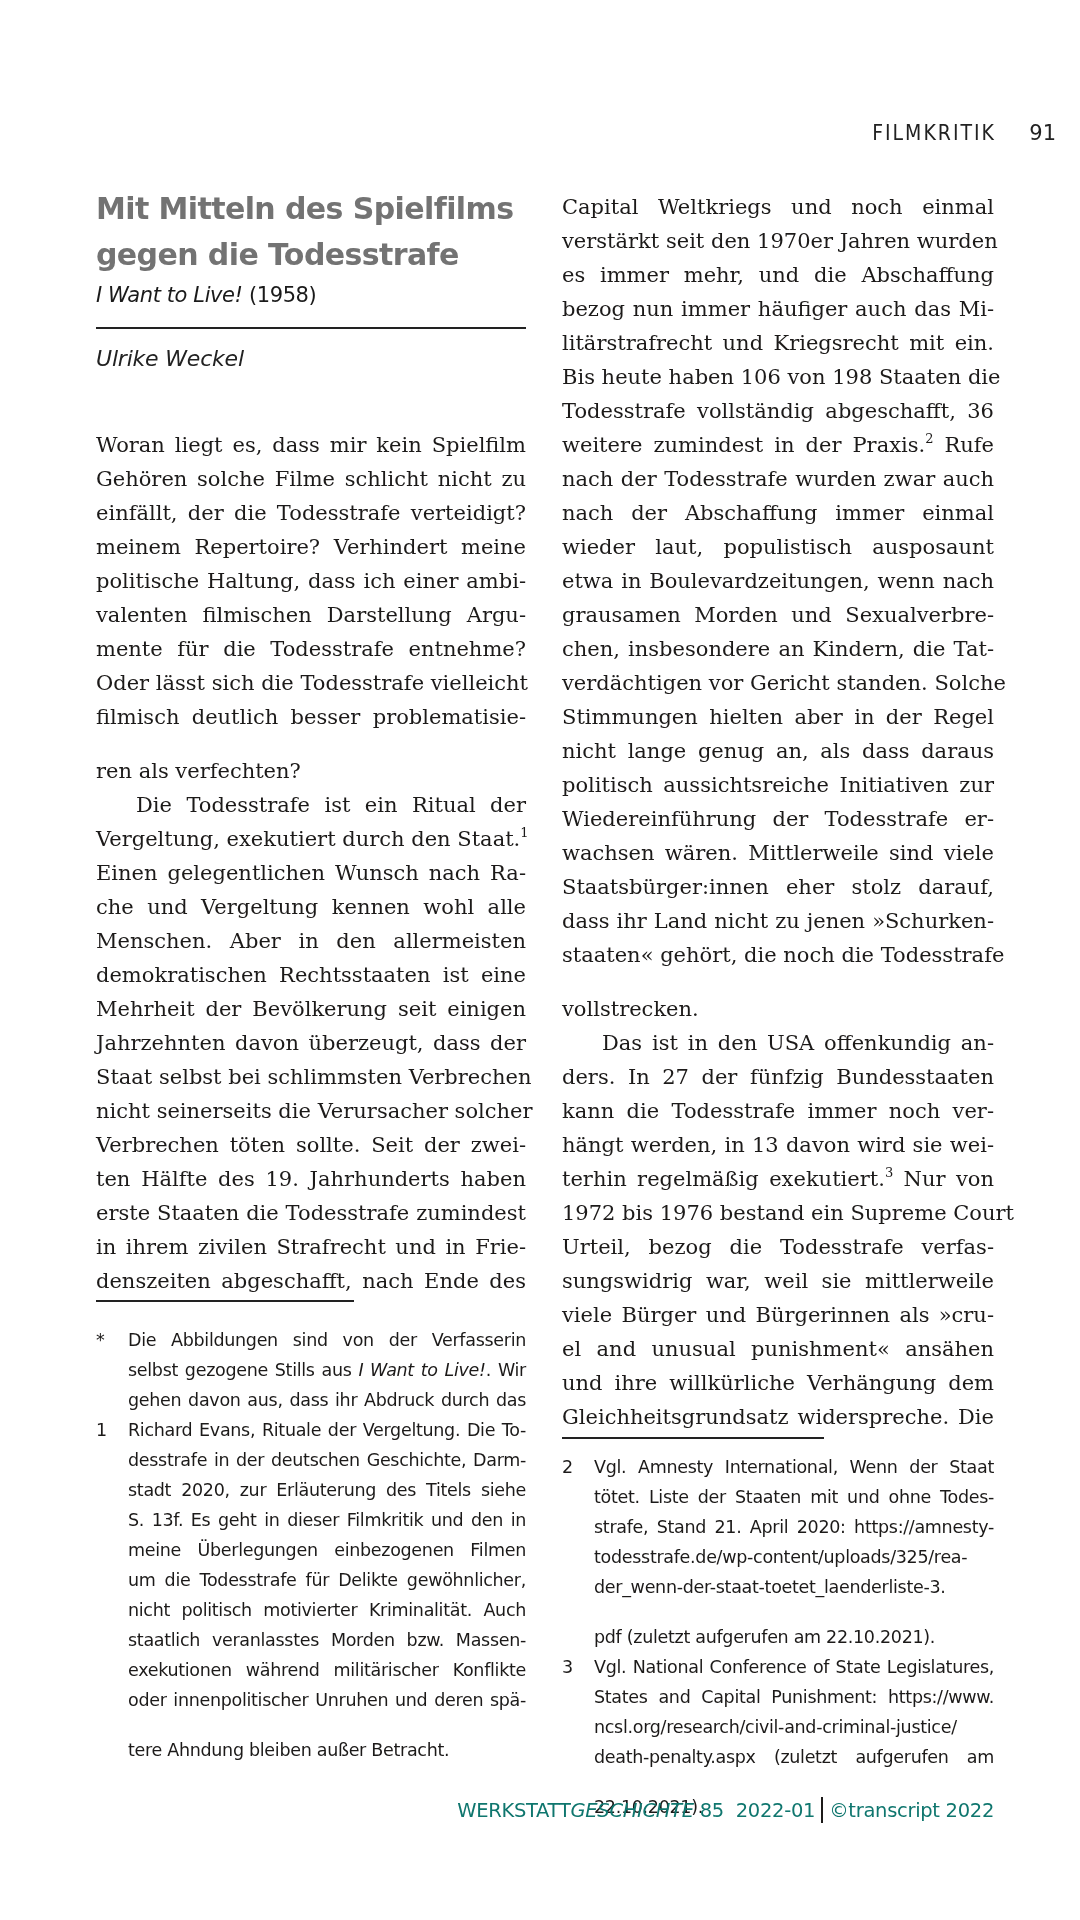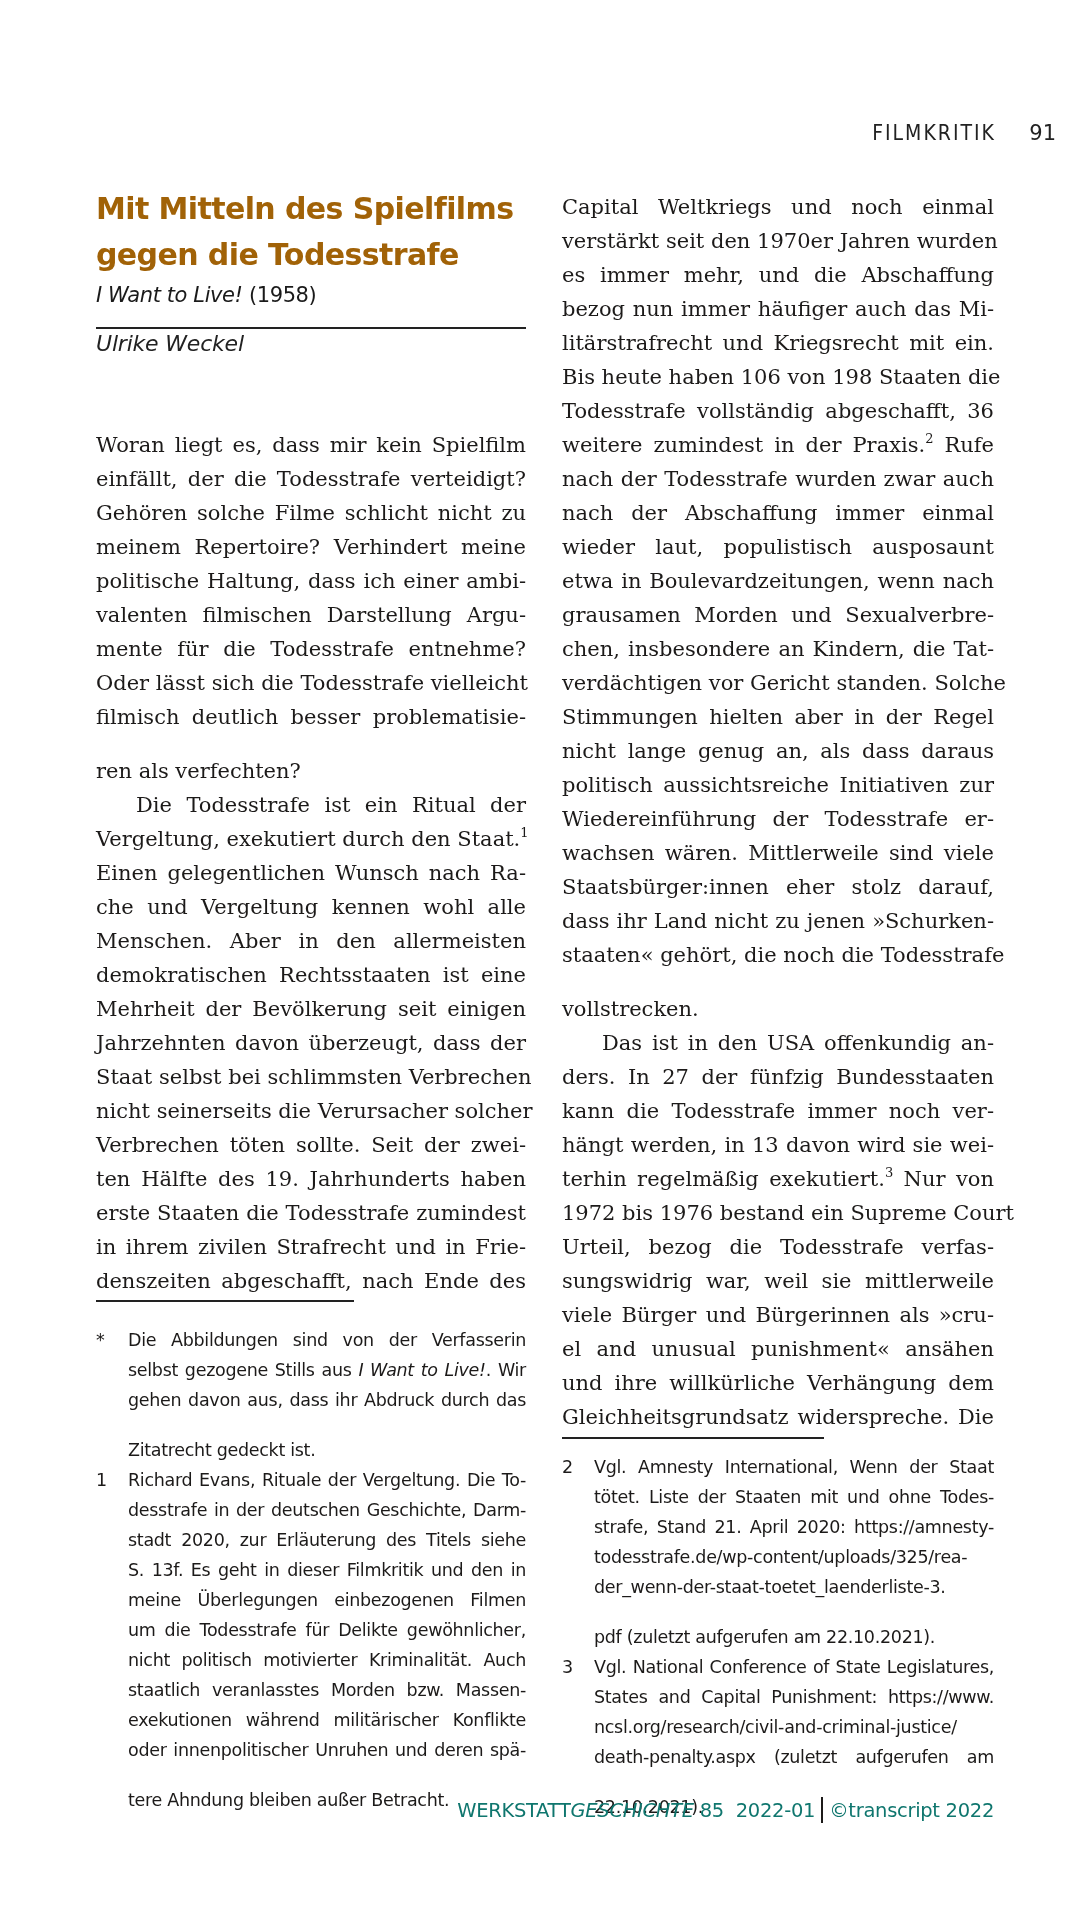--- a/index.html
+++ b/index.html
@@ -1,24 +1,24 @@
 <!DOCTYPE html>
 <html><head>
   <meta charset="utf-8">
   <style>
     html, body { margin: 0; padding: 0; background: #ffffff; }
     body { width: 1080px; height: 1920px; position: relative; overflow: hidden; color: #1c1a19; }
     .running-head { position: absolute; top: 121px; left: 0; width: 1080px; height: 30px; }
     .rh-section { position: absolute; right: 84px; top: 0; font-family: "DejaVu Sans Condensed", "DejaVu Sans", sans-serif; font-size: 21px; letter-spacing: 2px; color: #222; text-align: right; }
     .rh-page { position: absolute; right: 24px; top: 0; font-family: "DejaVu Sans", sans-serif; font-size: 21px; color: #222; }
-    .title { position: absolute; top: 186px; left: 96px; width: 430px; font-family: "DejaVu Sans", sans-serif; font-weight: bold; font-size: 30px; line-height: 46px; letter-spacing: -0.6px; color: #a16207; }
+    .title { position: absolute; top: 186px; left: 96px; width: 430px; font-family: "DejaVu Sans", sans-serif; font-weight: bold; font-size: 30px; line-height: 46px; letter-spacing: -0.6px; color: #737373; }
     .subtitle { position: absolute; top: 275px; left: 96px; font-family: "DejaVu Sans", sans-serif; font-size: 21px; line-height: 40px; color: #1a1a1a; letter-spacing: -0.4px; }
     .subtitle i { font-style: italic; }
     .title-rule { position: absolute; top: 327px; left: 96px; width: 430px; height: 2px; background: #222; }
-    .author { position: absolute; top: 331px; left: 96px; font-family: "DejaVu Sans", sans-serif; font-style: italic; font-size: 22px; color: #222; letter-spacing: -0.2px; }
+    .author { position: absolute; top: 346px; left: 96px; font-family: "DejaVu Sans", sans-serif; font-style: italic; font-size: 22px; color: #222; letter-spacing: -0.2px; }
     .body-text { position: absolute; font-family: "DejaVu Serif", "Liberation Serif", serif; font-size: 21px; line-height: 34px; color: #1c1a19; }
     .line { display: block; height: 34px; text-align: justify; text-align-last: justify; white-space: nowrap; overflow: visible; }
     .line.last { text-align-last: left; margin-top: 20px; }
     .line.indent { padding-left: 40px; }
     .sup { font-size: 13px; vertical-align: 9px; line-height: 0; }
     .fn-rule { position: absolute; height: 2px; background: #222; }
     .footnotes { position: absolute; font-family: "DejaVu Sans", "Liberation Sans", sans-serif; font-size: 17.5px; line-height: 30px; color: #1c1a19; }
     .fn { position: relative; padding-left: 32px; }
     .fn-mark { position: absolute; left: 0; top: 0; }
     .fn .line { height: 30px; letter-spacing: -0.3px; }
@@ -40,22 +40,22 @@
 </div>
 <div class="subtitle">
   <i>I Want to Live!</i>
   <span>(1958)</span>
 </div>
 <div class="title-rule"></div>
 <div class="author">Ulrike Weckel</div>
 
 <div class="body-text" style="top:428px; left:96px; width:430px;">
   <span class="line">Woran liegt es, dass mir kein Spielfilm</span>
+  <span class="line">Gehören solche Filme schlicht nicht zu</span>
   <span class="line">einfällt, der die Todesstrafe verteidigt?</span>
-  <span class="line">Gehören solche Filme schlicht nicht zu</span>
   <span class="line">meinem Repertoire? Verhindert meine</span>
   <span class="line">politische Haltung, dass ich einer ambi-</span>
   <span class="line">valenten filmischen Darstellung Argu-</span>
   <span class="line">mente für die Todesstrafe entnehme?</span>
   <span class="line">Oder lässt sich die Todesstrafe vielleicht</span>
   <span class="line">filmisch deutlich besser problematisie-</span>
   <span class="line last">ren als verfechten?</span>
   <span class="line indent">Die Todesstrafe ist ein Ritual der</span>
   <span class="line"><span>Vergeltung, exekutiert durch den Staat.</span><span class="sup">1</span></span>
   <span class="line">Einen gelegentlichen Wunsch nach Ra-</span>
@@ -112,21 +112,20 @@
   <span class="line">Gleichheitsgrundsatz widerspreche. Die</span>
 </div>
 
 <div class="fn-rule" style="top:1300px; left:96px; width:258px;"></div>
 <div class="footnotes" style="top:1325px; left:96px; width:430px;">
   <div class="fn">
     <span class="fn-mark">*</span>
     <span class="line">Die Abbildungen sind von der Verfasserin</span>
     <span class="line"><span>selbst gezogene Stills aus </span><i>I Want to Live!</i><span>. Wir</span></span>
     <span class="line">gehen davon aus, dass ihr Abdruck durch das</span>
-    <span class="line last">Zitatrecht gedeckt ist.</span>
   </div>
   <div class="fn">
     <span class="fn-mark">1</span>
     <span class="line">Richard Evans, Rituale der Vergeltung. Die To-</span>
     <span class="line">desstrafe in der deutschen Geschichte, Darm-</span>
     <span class="line">stadt 2020, zur Erläuterung des Titels siehe</span>
     <span class="line">S. 13f. Es geht in dieser Filmkritik und den in</span>
     <span class="line">meine Überlegungen einbezogenen Filmen</span>
     <span class="line">um die Todesstrafe für Delikte gewöhnlicher,</span>
     <span class="line">nicht politisch motivierter Kriminalität. Auch</span>

